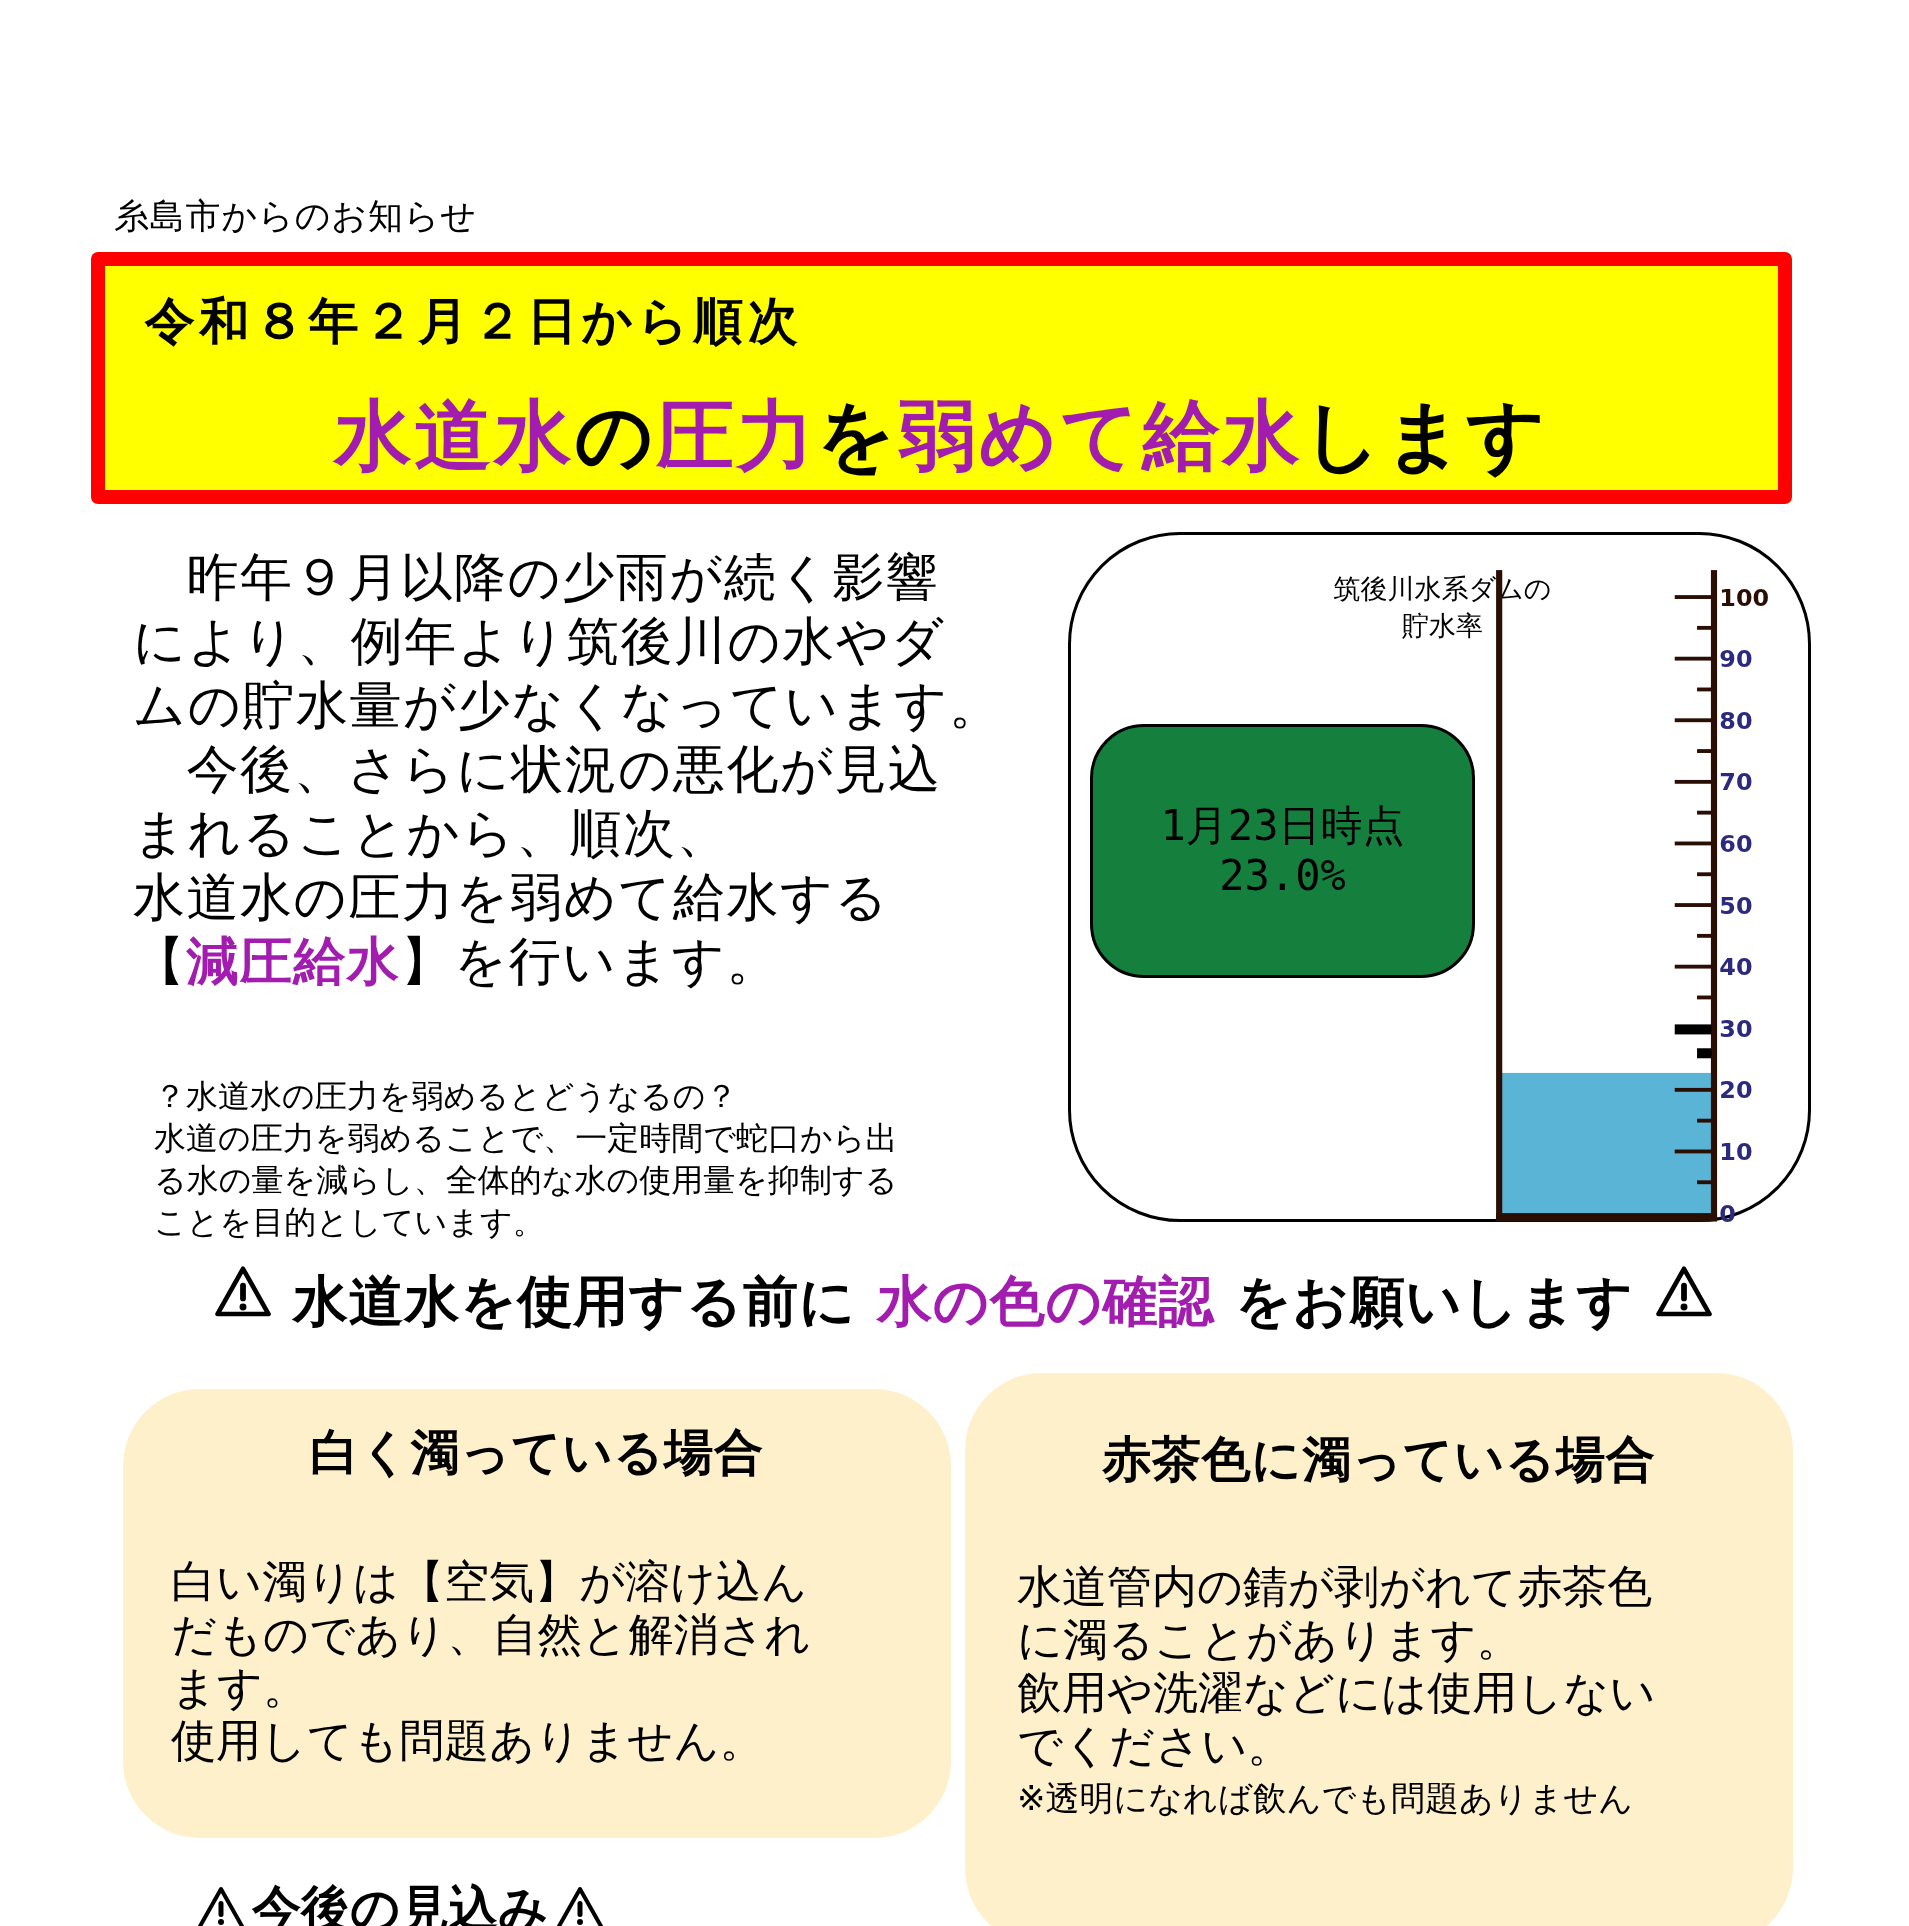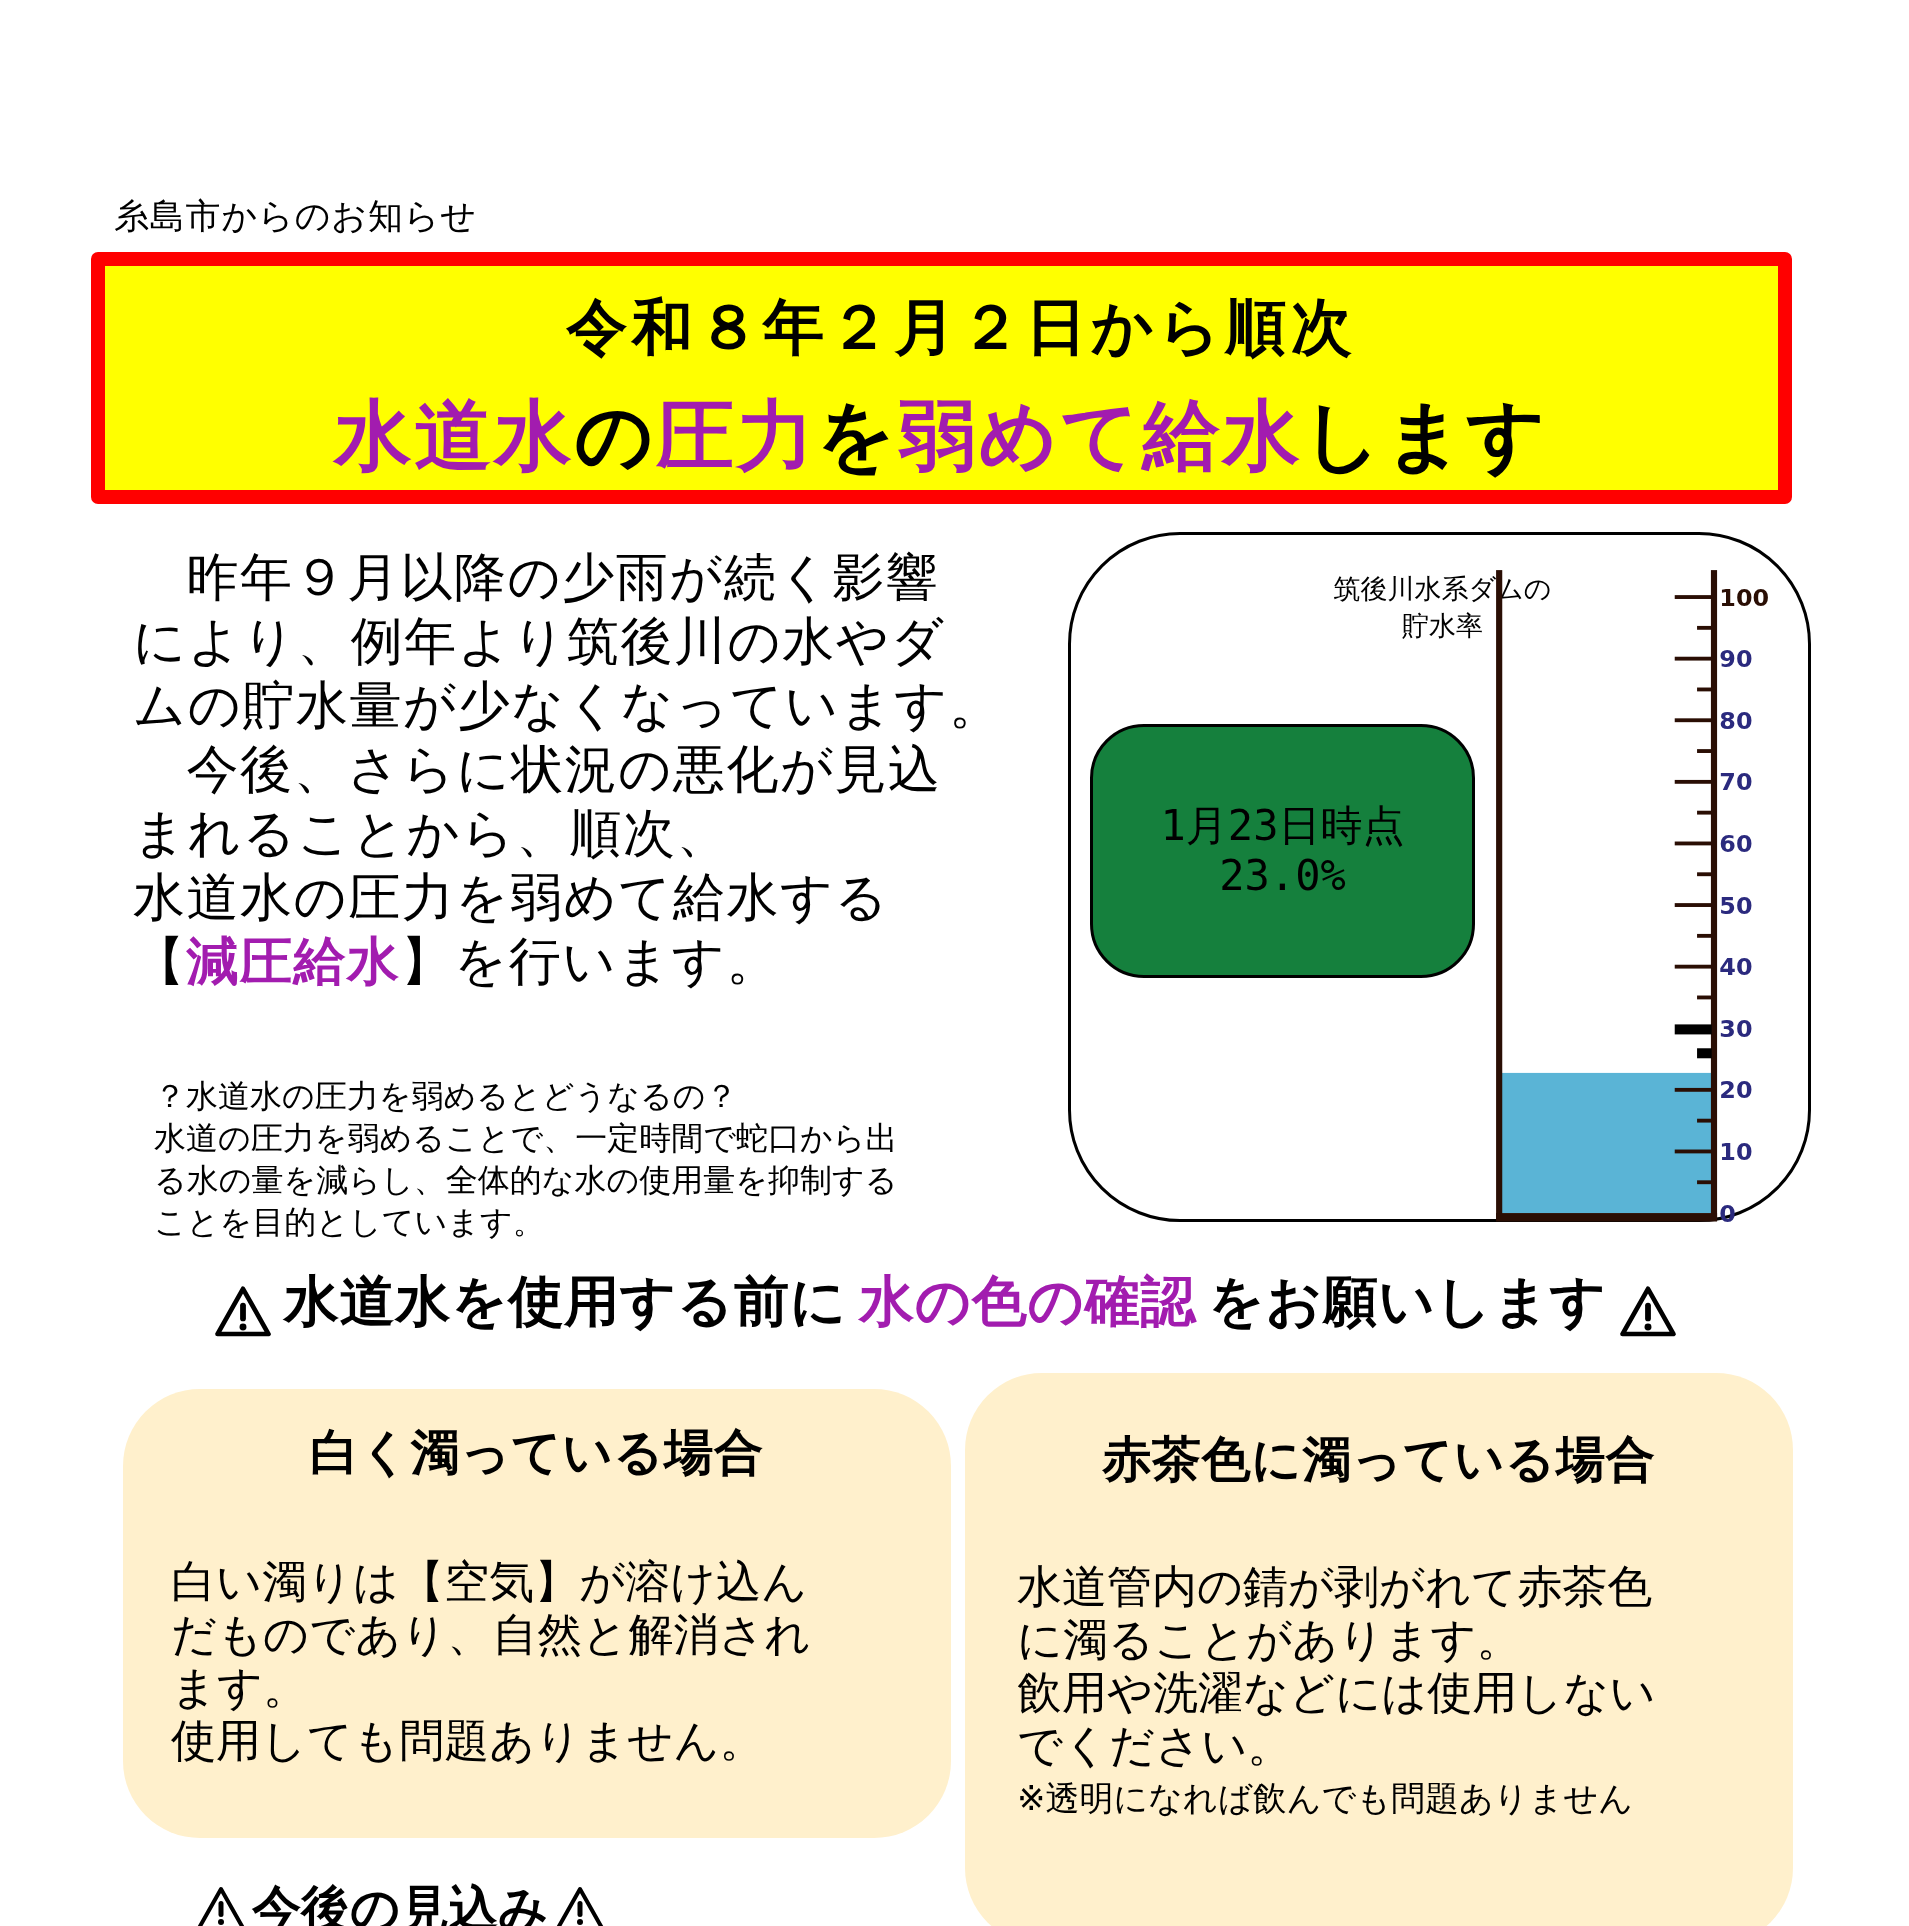--- a/index.html
+++ b/index.html
@@ -5,43 +5,43 @@
   html, body { margin: 0; padding: 0; background: #ffffff; }
   body { width: 1910px; height: 2703px; position: relative; overflow: hidden;
          font-family: "DejaVu Sans", "Liberation Sans", sans-serif; color: #000; }
   .abs { position: absolute; }
   .red { color: #a21caf; }
 
   
   .org-label { left: 114px; top: 193px; font-size: 35px; font-weight: 300; letter-spacing: 0.8px; }
   .title-box { left: 91px; top: 252px; width: 1701px; height: 252px; box-sizing: border-box;
                background: #FFFF00; border: 14.6px solid #FF0000; border-radius: 7px; }
-  .title-line1 { position: absolute; left: 0; right: 0; top: 30px; text-align: center;
-                 font-size: 61px; font-weight: bold; letter-spacing: 4.6px; line-height: 1; margin-left: 40px; }
+  .title-line1 { position: absolute; left: 0; right: 0; top: 30px; text-align: left;
+                 font-size: 50px; font-weight: bold; letter-spacing: 4.6px; line-height: 1; margin-left: 40px; }
   .title-line2 { position: absolute; left: 0; right: 0; top: 131px; text-align: center;
                  font-size: 77px; font-weight: bold; letter-spacing: 3.1px; line-height: 1; }
 
   
   .intro { left: 133px; top: 545px; width: 932px; font-size: 52px; line-height: 64px; letter-spacing: 1.5px; }
   .intro p { margin: 0; white-space: nowrap; }
   .faq { left: 154px; top: 1075px; width: 925px; font-size: 32px; line-height: 42px; }
   .faq p { margin: 0; white-space: nowrap; }
 
   
   .gauge-card { left: 1068px; top: 532px; width: 743px; height: 690px; box-sizing: border-box;
                 border: 3.5px solid #000; border-radius: 112px; background: #fff; }
   .gauge-title { position: absolute; left: 0; width: 743px; top: 35px; text-align: center;
                  font-size: 27px; line-height: 37px; }
   .date-box { position: absolute; left: 19px; top: 189px; width: 385px; height: 254px; box-sizing: border-box;
               border: 3.5px solid #000; border-radius: 54px; background: #15803d;
               display: flex; flex-direction: column; align-items: center; justify-content: center; }
   .date-box span { font-family: "DejaVu Sans Mono", "Liberation Mono", monospace; font-size: 42px; line-height: 50px; }
 
   
-  .warn-heading { left: 214px; top: 1265px; font-size: 55px; font-weight: bold; white-space: nowrap; letter-spacing: 0.8px; display: flex; align-items: flex-end; gap: 12px; }
+  .warn-heading { left: 214px; top: 1265px; font-size: 55px; font-weight: bold; white-space: nowrap; letter-spacing: 0.8px; display: flex; align-items: flex-start; gap: 21px; }
   .warn-icon { width: 58px; height: 54px; display: inline-block; }
   .card { background: #FFF0CC; border-radius: 77px; box-sizing: border-box; }
   .card-white { left: 123px; top: 1389px; width: 828px; height: 449px; }
   .card-red   { left: 965px; top: 1373px; width: 828px; height: 572px; }
   .card-h { position: absolute; left: 0; right: 0; text-align: center; font-size: 49px; font-weight: bold; letter-spacing: 0.8px; }
   .card-body { position: absolute; font-size: 45px; line-height: 53px; }
   .card-body p { margin: 0; white-space: nowrap; }
   .card-note { font-size: 34px; }
 
   .outlook-heading { left: 196px; top: 1876px; font-size: 49px; font-weight: bold; display: flex; align-items: center; gap: 6.2px; }

